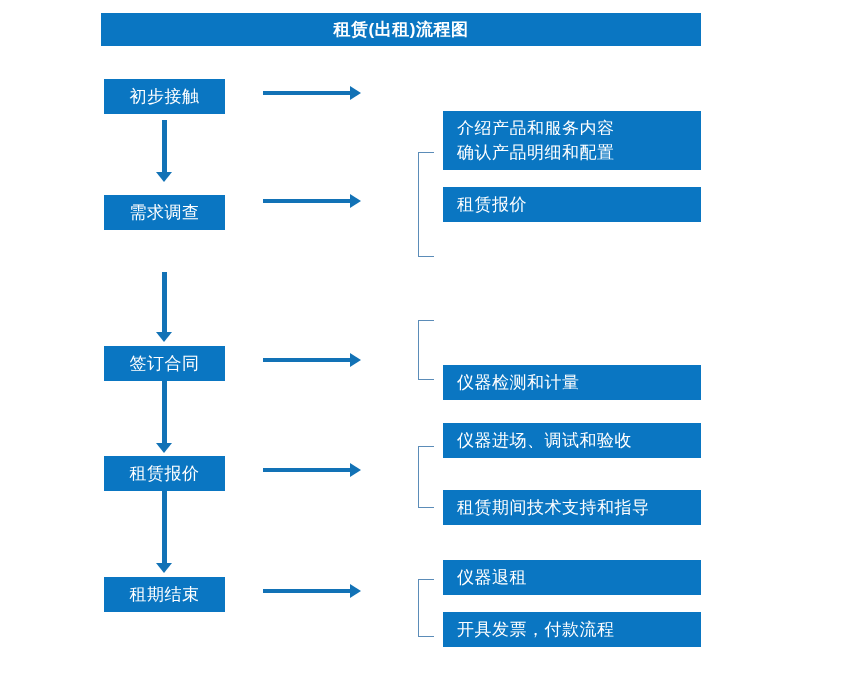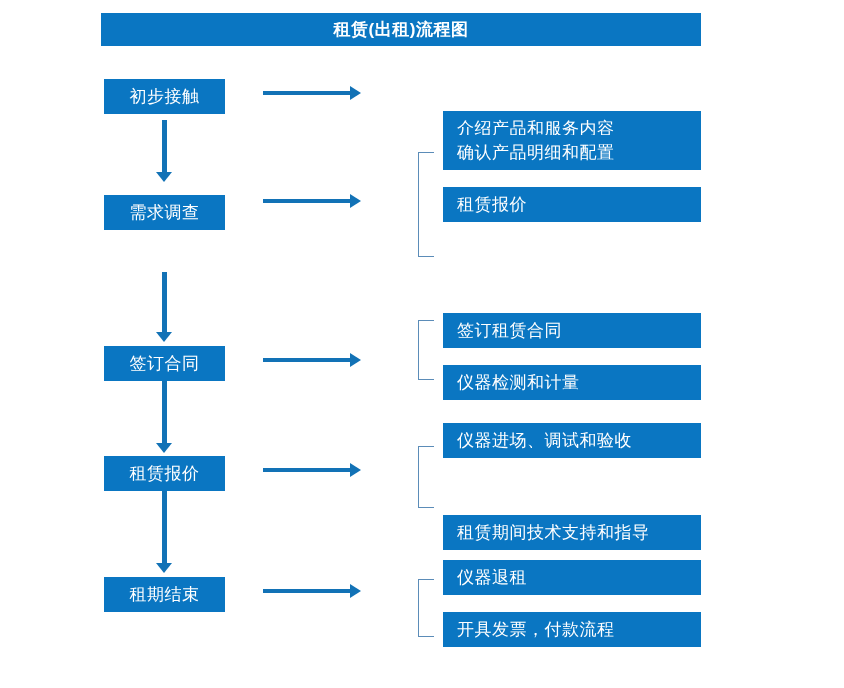--- a/index.html
+++ b/index.html
@@ -143,39 +143,38 @@
 
   <div class="box stage-box" style="top:346px;">签订合同</div>
 
   <div class="h-arrow" style="left:263px; top:353px; width:98px;">
     <div class="shaft" style="width:88px;"></div>
     <div class="head" style="left:87px;"></div>
   </div>
 
   <div class="bracket" style="left:418px; top:320px; height:60px;"></div>
 
-  <div class="box detail-box" style="top:313px;">签订租赁合同</div>
   <div class="box detail-box" style="top:365px;">仪器检测和计量</div>
 
   <div class="v-arrow" style="left:156px; top:381px; height:72px;">
     <div class="shaft" style="height:62px;"></div>
     <div class="head" style="top:62px;"></div>
   </div>
 
   <div class="box stage-box" style="top:456px;">租赁报价</div>
 
   <div class="h-arrow" style="left:263px; top:463px; width:98px;">
     <div class="shaft" style="width:88px;"></div>
     <div class="head" style="left:87px;"></div>
   </div>
 
   <div class="bracket" style="left:418px; top:446px; height:62px;"></div>
 
   <div class="box detail-box" style="top:423px;">仪器进场、调试和验收</div>
-  <div class="box detail-box" style="top:515px;">租赁期间技术支持和指导</div>
+  <div class="box detail-box" style="top:490px;">租赁期间技术支持和指导</div>
 
   <div class="v-arrow" style="left:156px; top:491px; height:82px;">
     <div class="shaft" style="height:72px;"></div>
     <div class="head" style="top:72px;"></div>
   </div>
 
   <div class="box stage-box" style="top:577px;">租期结束</div>
 
   <div class="h-arrow" style="left:263px; top:584px; width:98px;">
     <div class="shaft" style="width:88px;"></div>

